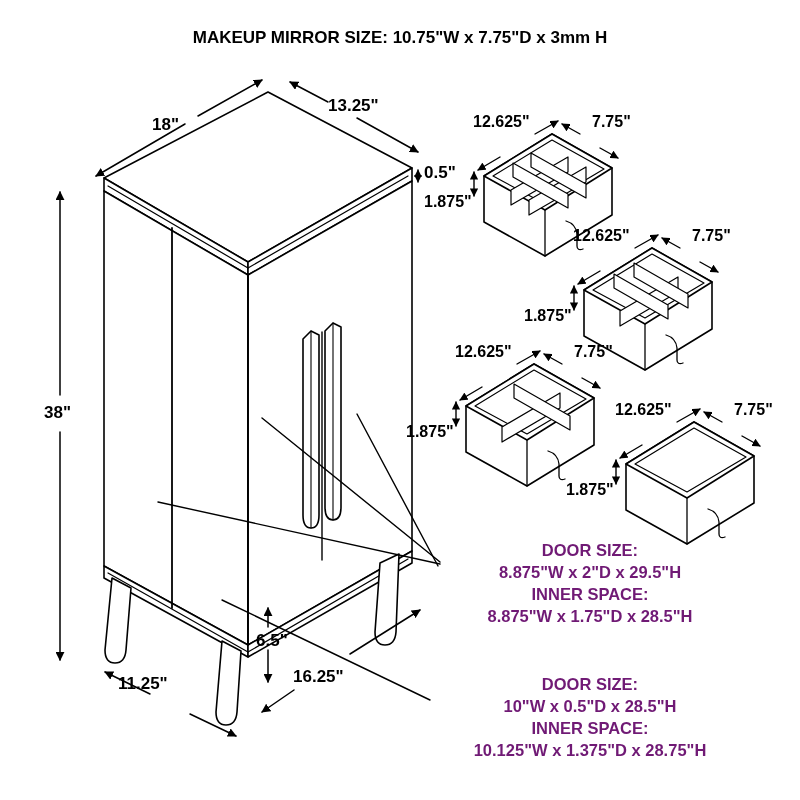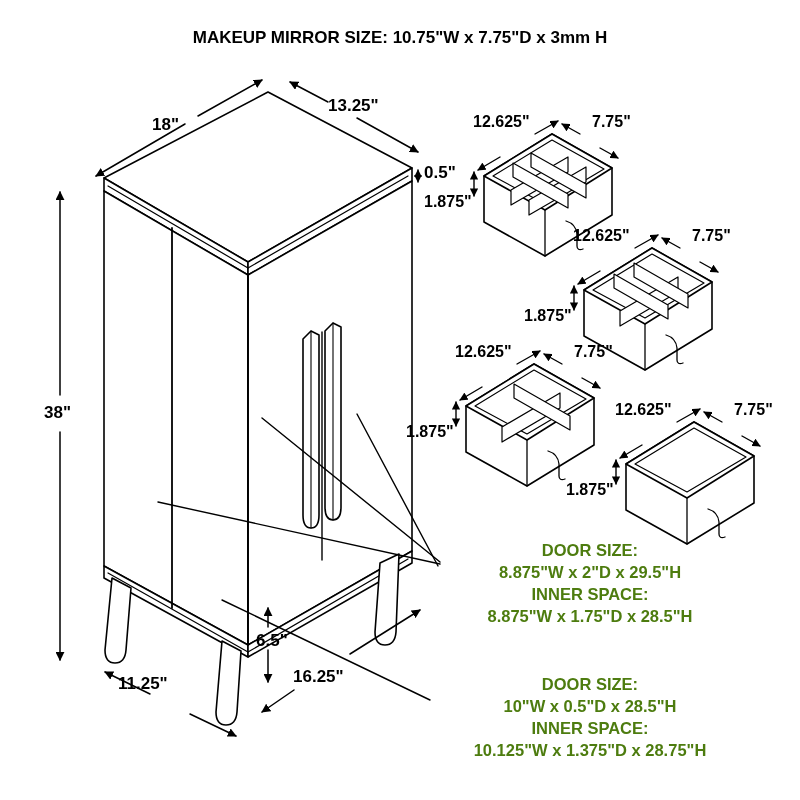--- a/index.html
+++ b/index.html
@@ -40,21 +40,21 @@
     font-size: 17px;
   }
   .dim-lbl-sm {
     font-size: 16px;
   }
   .spec-block {
     position: absolute;
     font-family: "Liberation Sans", sans-serif;
     font-weight: bold;
     font-size: 16.5px;
-    color: #4d7c0f;
+    color: #701a75;
     text-align: center;
     line-height: 1.34;
     white-space: nowrap;
   }
 </style>
 </head>
 <body>
 
 <div id="page">
 

